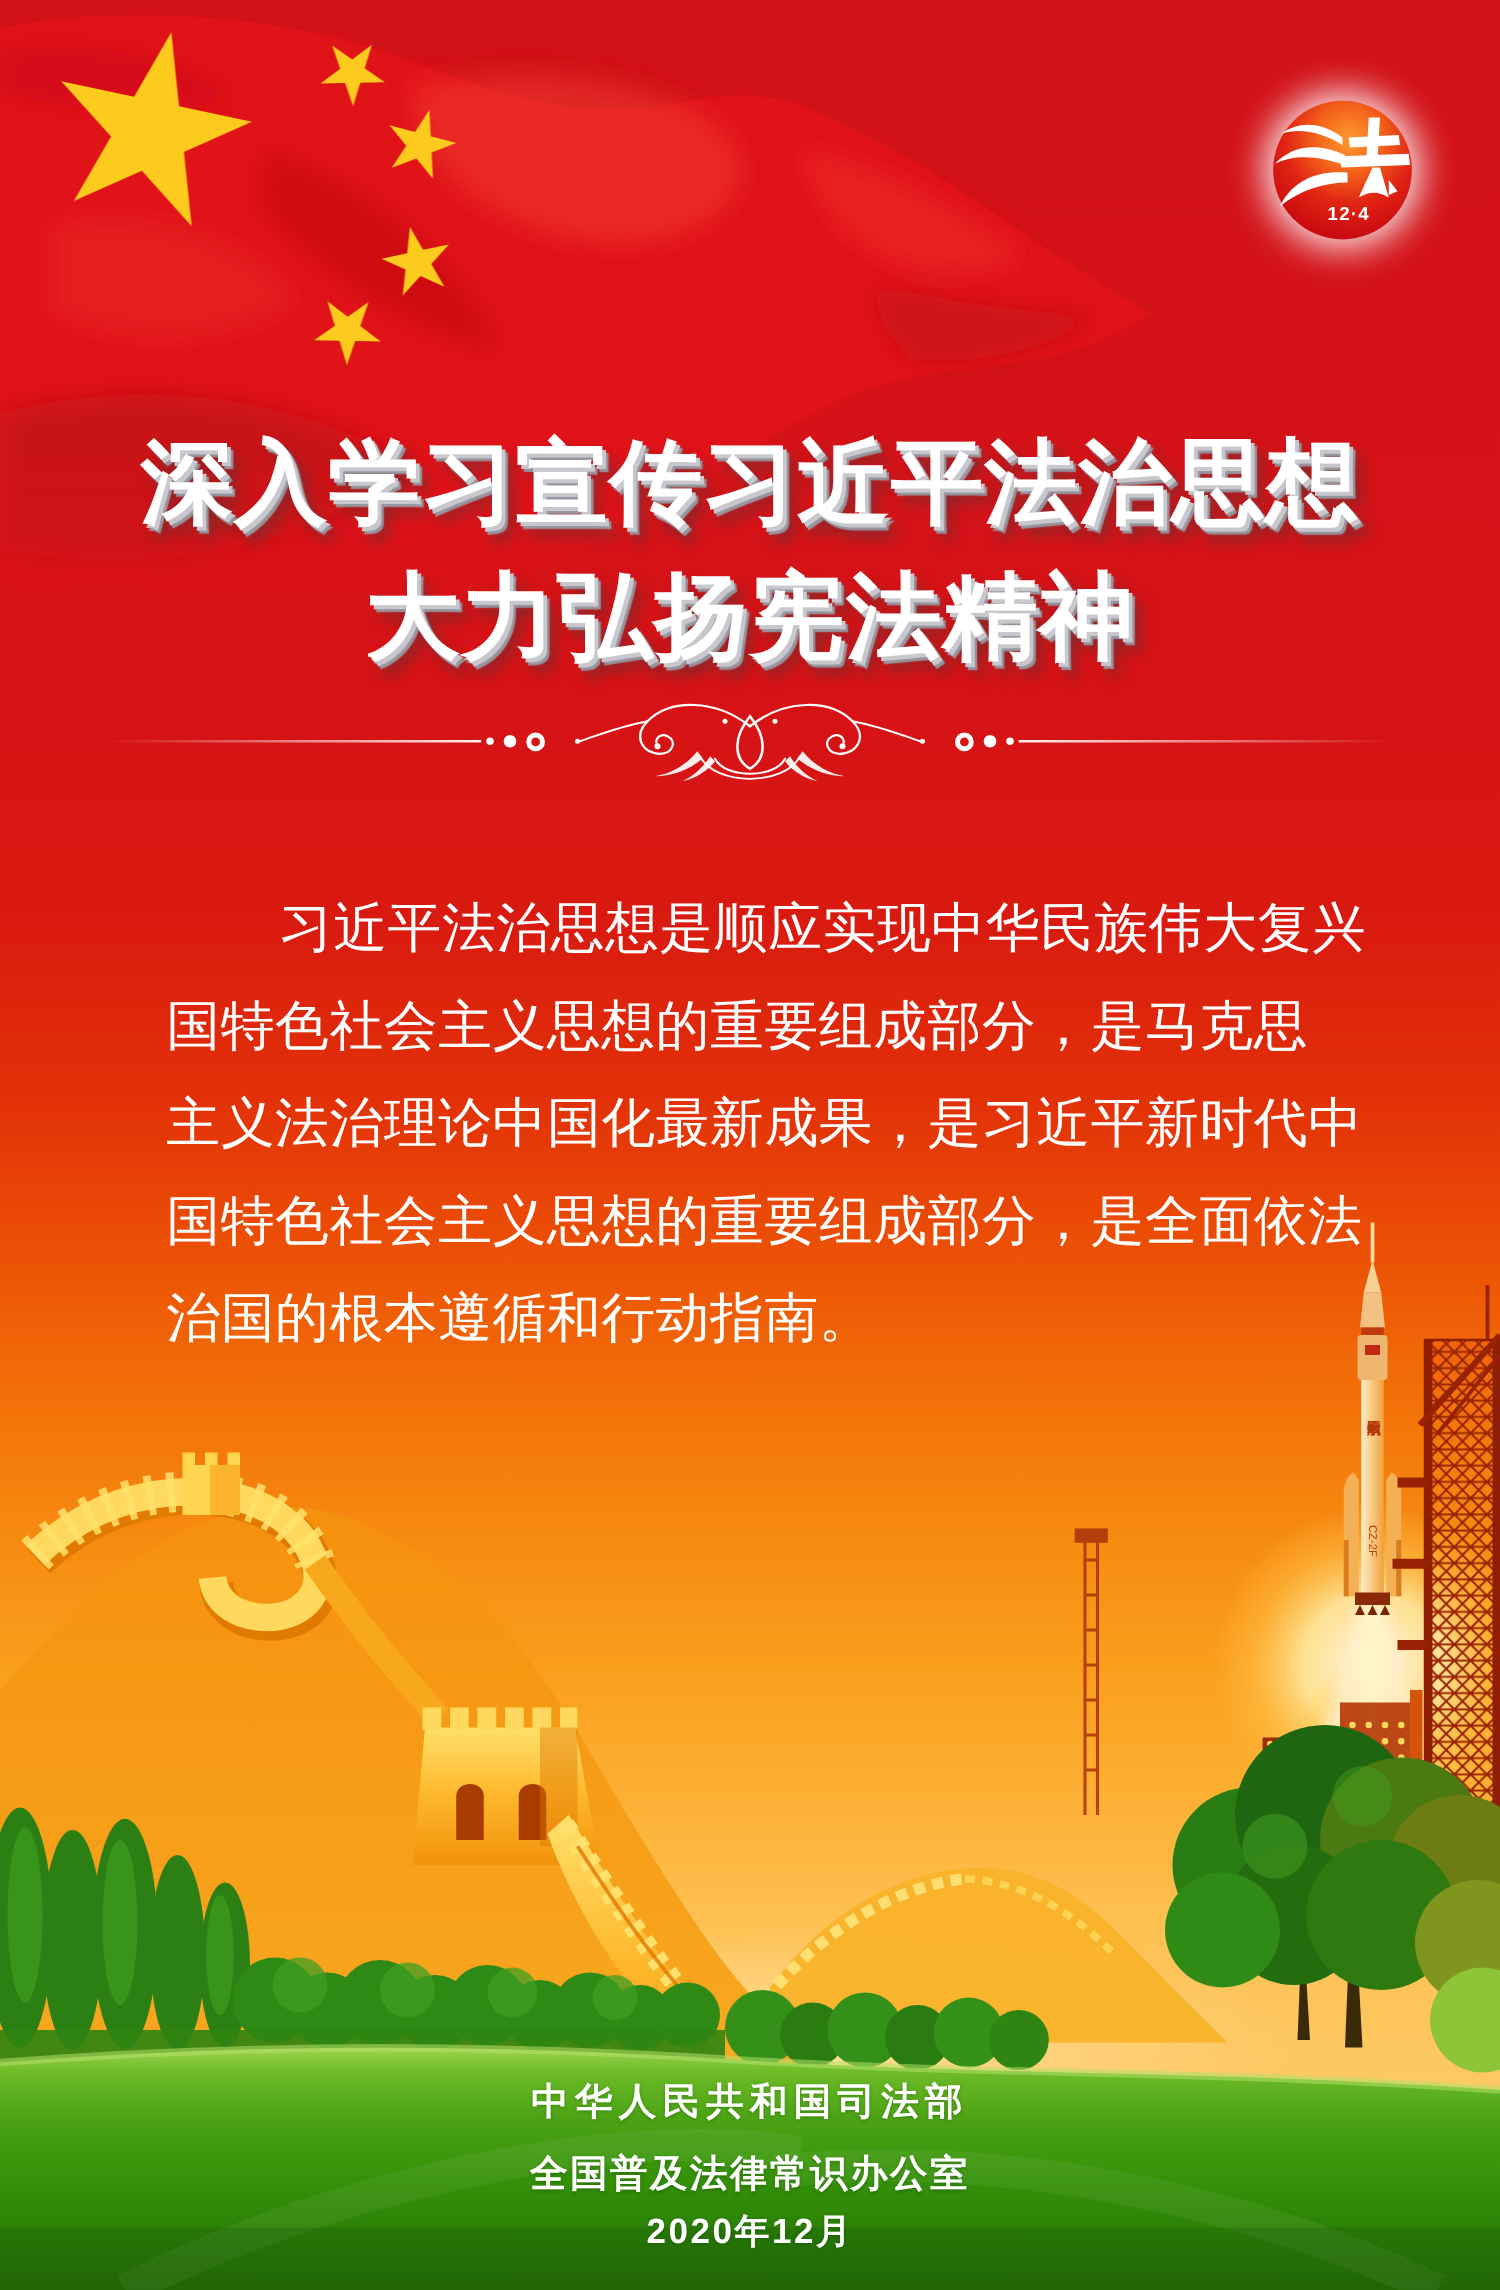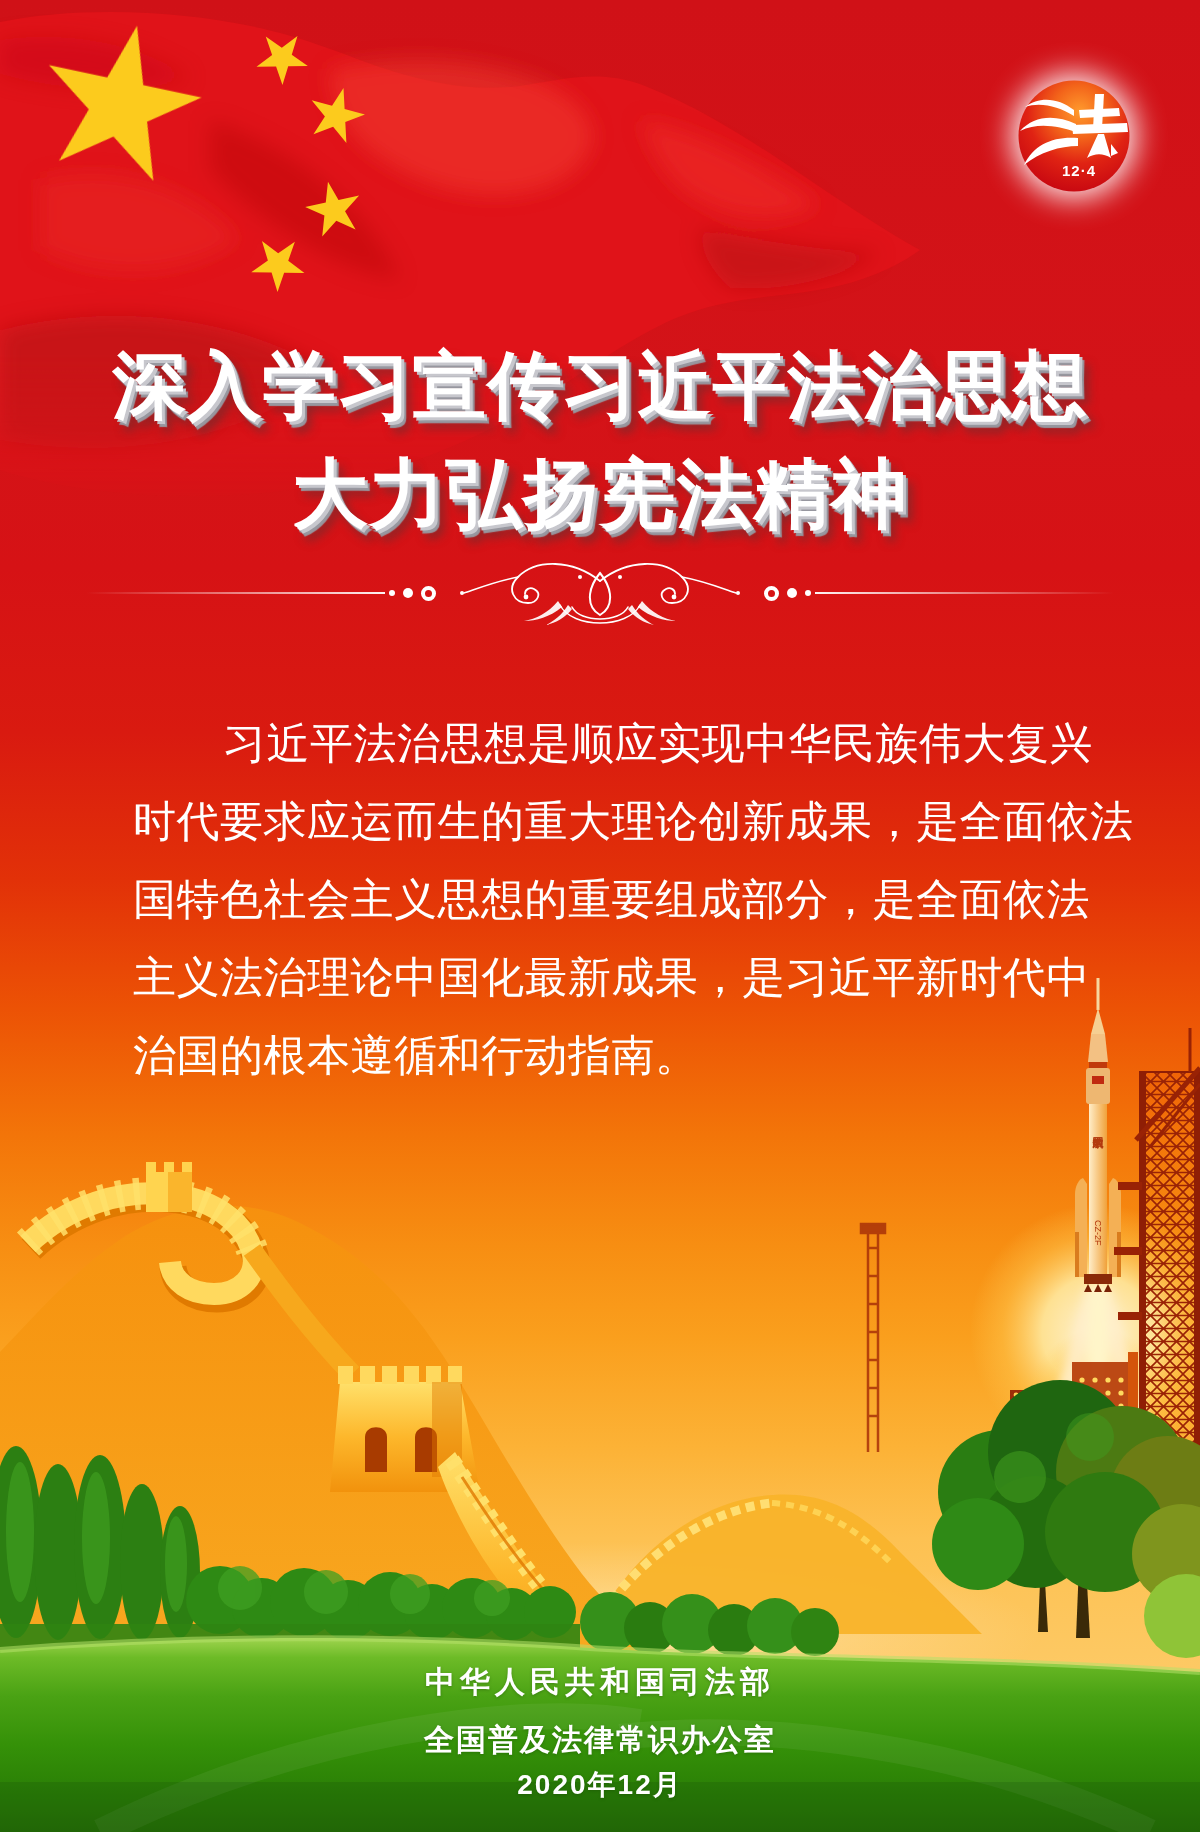--- a/index.html
+++ b/index.html
@@ -152,23 +152,23 @@
     <div class="dots">
       <span class="dot-ring"></span>
       <span class="dot-m"></span>
       <span class="dot-s"></span>
     </div>
     <div class="div-line right"></div>
   </div>
 
   <div class="body-block">
     <div class="body-line indent">习近平法治思想是顺应实现中华民族伟大复兴</div>
-    <div class="body-line">时代要求应运而生的重大理论创新成果，是全面依法</div>
+    <div class="body-line">国特色社会主义思想的重要组成部分，是马克思</div>
+    <div class="body-line">主义法治理论中国化最新成果，是习近平新时代中</div>
     <div class="body-line">国特色社会主义思想的重要组成部分，是全面依法</div>
-    <div class="body-line">主义法治理论中国化最新成果，是习近平新时代中</div>
     <div class="body-line">治国的根本遵循和行动指南。</div>
   </div>
 
   <svg class="scene-svg" width="1200" height="900" viewBox="0 0 1200 900">
     <defs>
       <linearGradient id="grassGrad" x1="0" y1="0" x2="0" y2="1">
         <stop offset="0" stop-color="#9fd44e"></stop>
           <stop offset="0.1" stop-color="#6dbb27"></stop>
         <stop offset="0.3" stop-color="#4aa214"></stop>
           <stop offset="0.55" stop-color="#359108"></stop>

